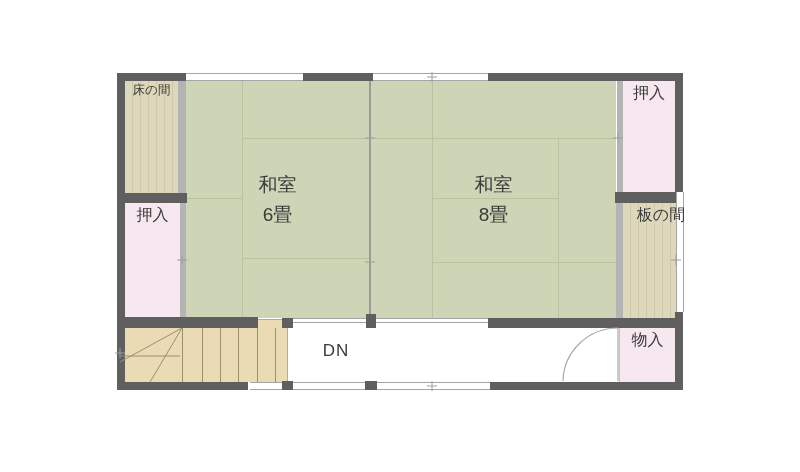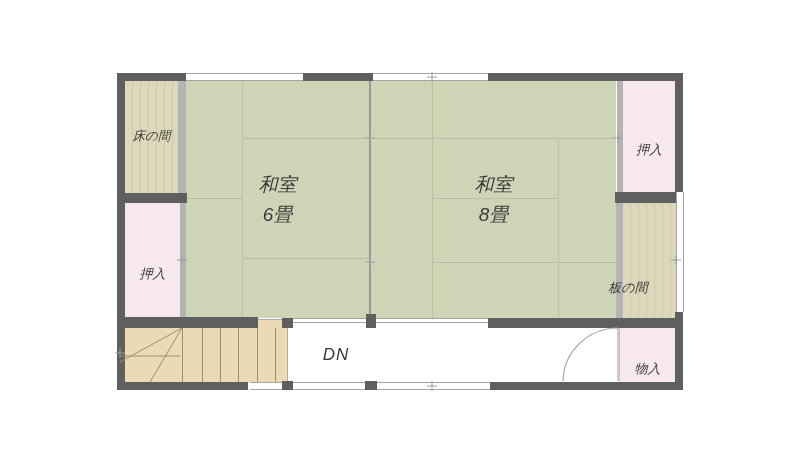--- a/index.html
+++ b/index.html
@@ -23,24 +23,24 @@
   .pink{position:absolute;background:var(--closet-pink);}
   .stairs{position:absolute;background:var(--stair-tan);}
   .sline{position:absolute;background:var(--stair-line);}
   .winh{position:absolute;height:8px;background:#fff;border-top:1.5px solid var(--open-line);
         border-bottom:1.5px solid var(--open-line);box-sizing:border-box;}
   .winv{position:absolute;width:8px;background:#fff;border-left:1.5px solid var(--open-line);
         border-right:1.5px solid var(--open-line);box-sizing:border-box;}
   .slide{position:absolute;height:5px;background:#fff;border-top:1px solid var(--open-line);
         border-bottom:1px solid var(--open-line);box-sizing:border-box;}
   .edge{position:absolute;background:#b6ae8e;}
-  .lbl{position:absolute;display:flex;align-items:center;justify-content:center;
-       text-align:center;color:var(--text);line-height:1.55;font-style:italic;}
+  .lbl{position:absolute;display:flex;justify-content:center;
+       text-align:center;color:var(--text);line-height:1.55;}
   .lbl-s{font-size:12.5px;}
-  .lbl-m{font-size:13px;margin-top:14px;}
+  .lbl-m{font-size:16px;}
   .lbl-room{font-size:19px;flex-direction:column;}
   .lbl-lat{font-size:17px;letter-spacing:1px;}
   svg.overlay{position:absolute;left:0;top:0;pointer-events:none;}
   .st{stroke:var(--stair-line);stroke-width:1;fill:none;}
   .door{stroke:var(--door-line);stroke-width:1.2;fill:none;}
   .tick{stroke:var(--tick);stroke-width:1;fill:none;}
 </style>
 </head>
 <body>
 
@@ -138,21 +138,21 @@
     <span>和室</span>
     <span>6畳</span>
   </div>
   <div class="lbl lbl-room" style="left:371px;top:81px;width:245px;height:237px;">
     <span>和室</span>
     <span>8畳</span>
   </div>
   <div class="lbl lbl-m" style="left:623px;top:81px;width:52px;height:111px;">
     <span>押入</span>
   </div>
-  <div class="lbl lbl-m" style="left:599px;top:203px;width:58px;height:142px;">
+  <div class="lbl lbl-m" style="left:632px;top:203px;width:58px;height:142px;">
     <span>板の間</span>
   </div>
   <div class="lbl lbl-lat" style="left:306px;top:338px;width:60px;height:34px;">
     <span>DN</span>
   </div>
   <div class="lbl lbl-m" style="left:620px;top:328px;width:55px;height:54px;">
     <span>物入</span>
   </div>
 
 </div>

